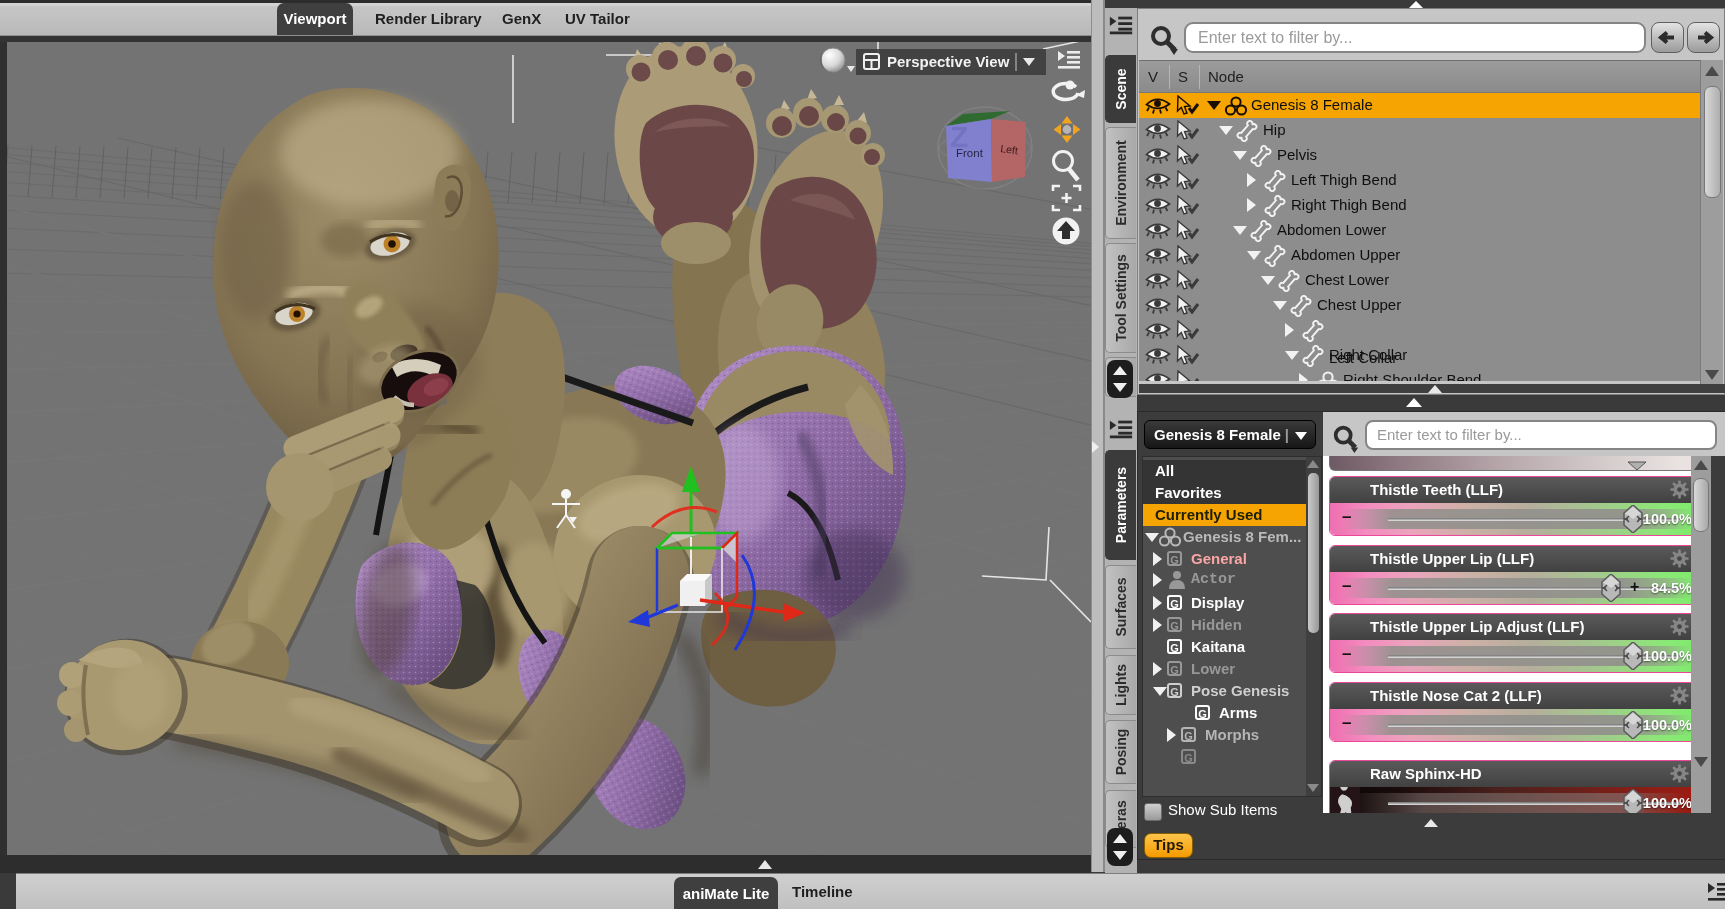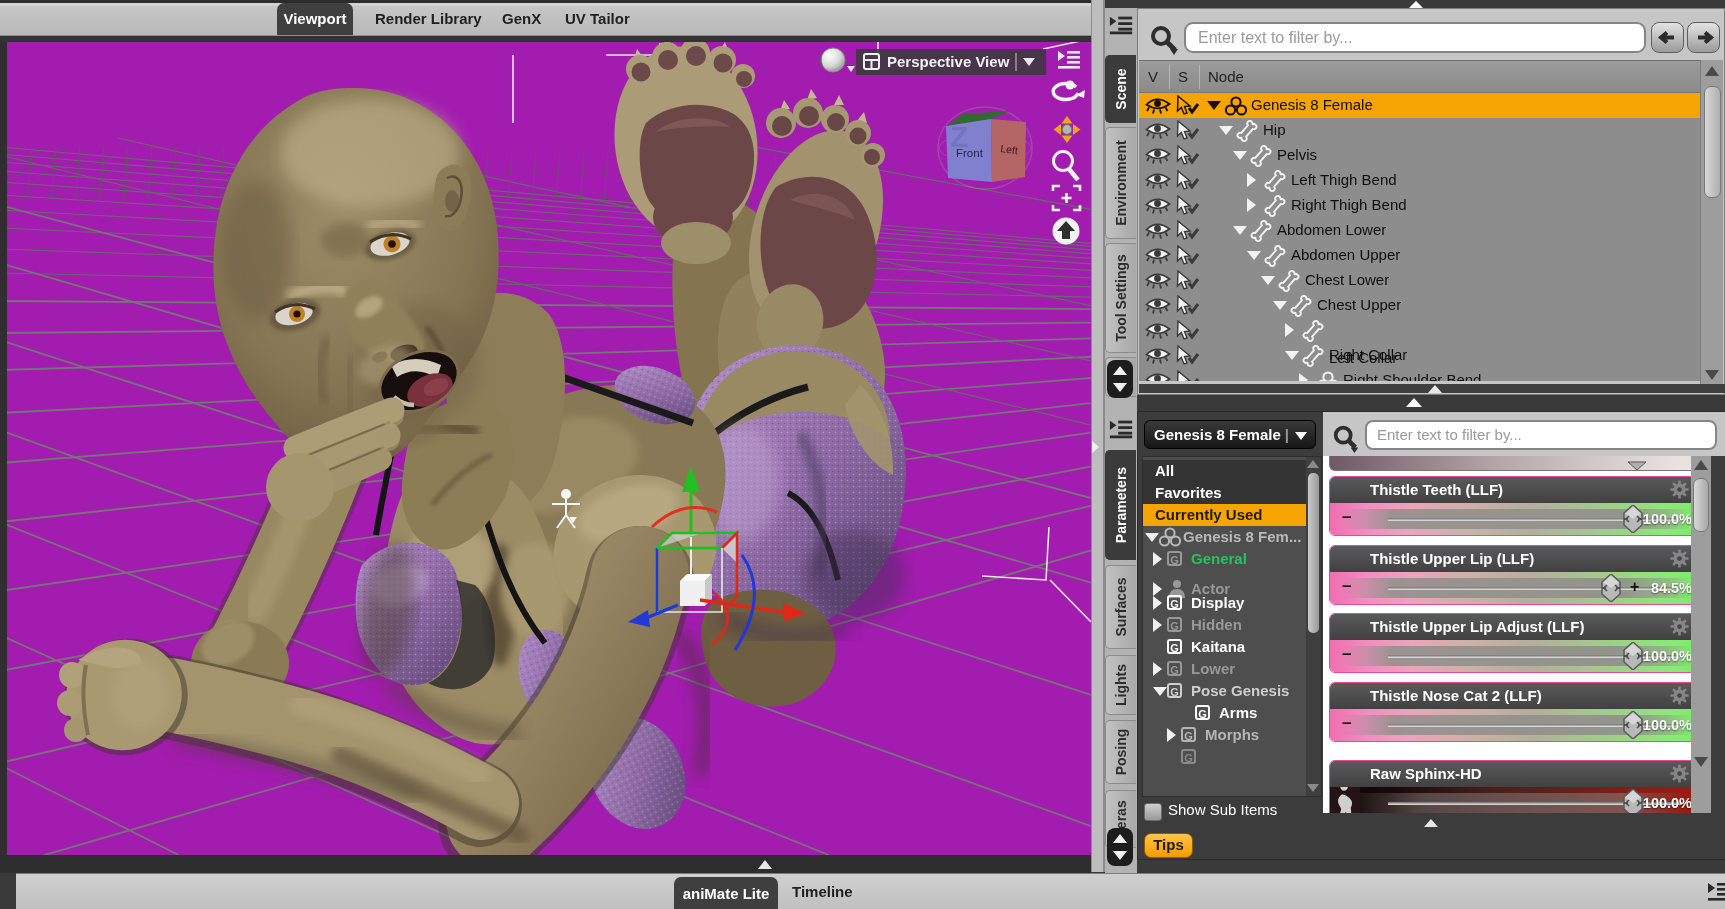--- a/index.html
+++ b/index.html
@@ -2,21 +2,21 @@
 <html><head><meta charset="utf-8">
 <style>
 html,body{margin:0;padding:0;width:1725px;height:909px;overflow:hidden;background:#3a3a3a;font-family:"Liberation Sans",sans-serif;}
 #app{position:absolute;left:0;top:0;width:1725px;height:909px;}
 .abs{position:absolute;}
 
 #topbar{left:0;top:0;width:1091px;height:35px;background:linear-gradient(#2c2c2c 0 3px,#d2d2d2 3px 6px,#c6c6c6 6px,#b9b9b9 100%);border-bottom:1px solid #8f8f8f;}
 #tabvp{left:277px;top:3px;width:76px;height:32px;background:#3f3f3f;border-radius:7px 7px 0 0;color:#fff;font-size:15px;font-weight:bold;text-align:center;line-height:32px;}
 .toptab{top:3px;height:32px;color:#1f1f1f;font-size:15px;font-weight:bold;line-height:32px;}
 
-#vp{left:0;top:35px;width:1091px;height:820px;background:#a21caf;overflow:hidden;}
+#vp{left:0;top:35px;width:1091px;height:820px;background:#737373;overflow:hidden;}
 #vp .edgeL{left:0;top:0;width:7px;height:820px;background:#2f2f2f;}
 #vp .edgeT{left:0;top:0;width:1091px;height:7px;background:#333333;}
 #vpbottom{left:0;top:855px;width:1091px;height:18px;background:#2d2d2d;}
 #vpbottom .tri{left:758px;top:5px;width:0;height:0;border-left:7px solid transparent;border-right:7px solid transparent;border-bottom:9px solid #e8e8e8;}
 
 #perspbar{left:856px;top:14px;width:190px;height:26px;background:rgba(58,58,58,.85);color:#f2f2f2;}
 #perspbar .txt{left:31px;top:0;font-size:15px;font-weight:bold;line-height:26px;white-space:nowrap;}
 
 #split{left:1091px;top:0;width:14px;height:872px;background:linear-gradient(90deg,#8d8d8d 0 1px,#bdbdbd 1px 12px,#8a8a8a 12px);}
 
@@ -794,23 +794,23 @@
               <circle cx="7.5" cy="16" r="4.6" fill="none" stroke="#b9b9b9" stroke-width="2"></circle>
               <circle cx="18.5" cy="16" r="4.6" fill="none" stroke="#b9b9b9" stroke-width="2"></circle>
             </svg></div>
           <div class="lbl" style="left: 40px; position: absolute; color: rgb(185, 185, 185);">Genesis 8 Fem...</div>
         </div>
         <div class="prow" style="top: 91px;">
           <div style="left: 10px; top: 4px; position: absolute;">
             <div style="width:0;height:0;border-top:7px solid transparent;border-bottom:7px solid transparent;border-left:9px solid #f0f0f0;"></div>
           </div>
           <div class="gbox" style="left: 24px; color: rgb(152, 152, 152);">G</div>
-          <div class="lbl" style="left: 48px; position: absolute; color: #22c55e;">General</div>
-        </div>
-        <div class="prow" style="top: 121px;">
+          <div class="lbl" style="left: 48px; position: absolute; color: #fca5a5;">General</div>
+        </div>
+        <div class="prow" style="top: 112px; font-family: Liberation Mono, monospace;">
           <div style="left: 10px; top: 4px; position: absolute;">
             <div style="width:0;height:0;border-top:7px solid transparent;border-bottom:7px solid transparent;border-left:9px solid #f0f0f0;"></div>
           </div>
           <div style="left: 24px; top: 0px; position: absolute;"><svg width="20" height="20" viewBox="0 0 20 20">
               <circle cx="10" cy="6" r="4" fill="#989898"></circle>
               <path d="M2 20 Q2 11 10 11 Q18 11 18 20 Z" fill="#989898"></path>
             </svg></div>
           <div class="lbl" style="left: 48px; position: absolute; color: rgb(152, 152, 152);">Actor</div>
         </div>
         <div class="prow" style="top: 135px;">

